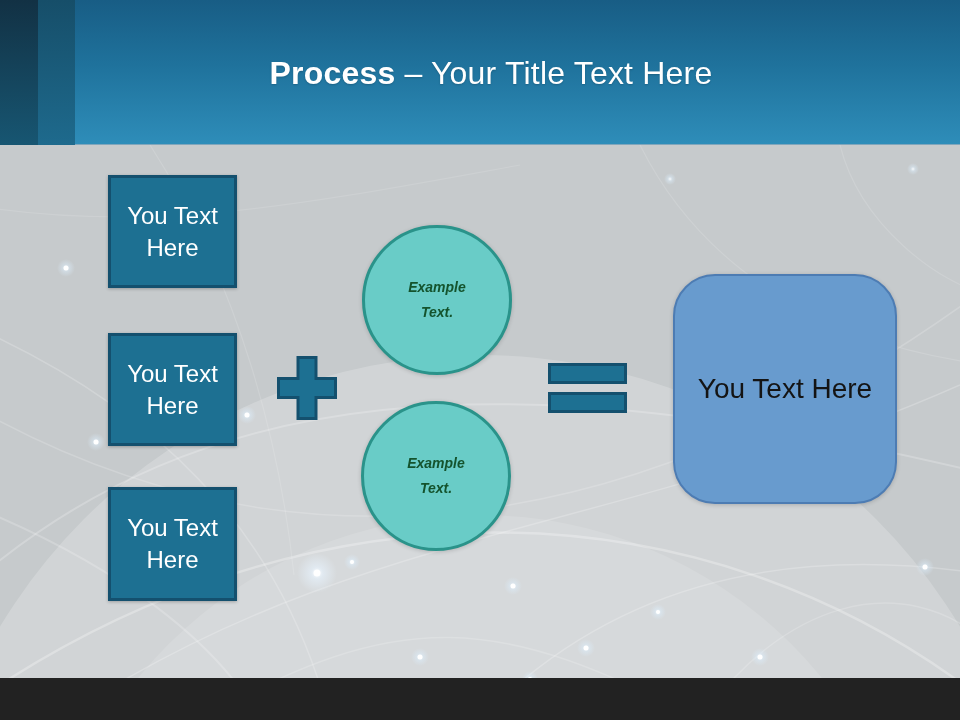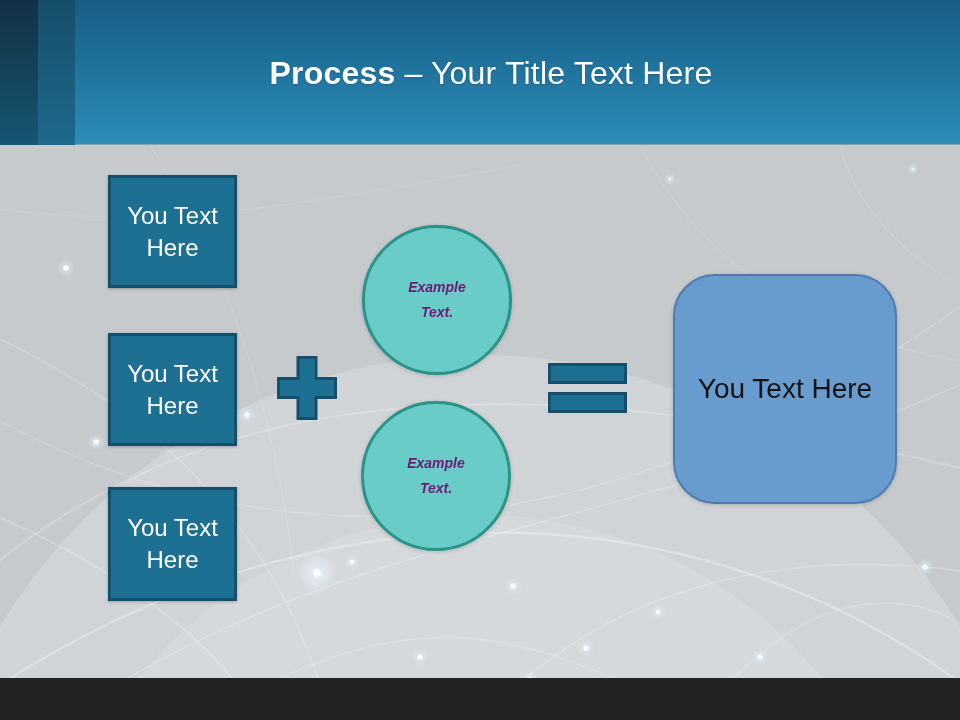--- a/index.html
+++ b/index.html
@@ -99,21 +99,21 @@
   .example-circle {
     position: absolute;
     width: 150px; height: 150px;
     border-radius: 50%;
     background: #69ccc7;
     border: 3px solid #2a938a;
     display: flex;
     align-items: center;
     justify-content: center;
     text-align: center;
-    color: #701a75;
+    color: #14532d;
     font-size: 14px;
     font-weight: bold;
     font-style: italic;
     line-height: 25px;
     box-shadow: 0 1px 4px rgba(0,0,0,0.18);
   }
   .example-circle .lbl { width: 72px; }
   .circle-1 { left: 362px; top: 225px; }
   .circle-2 { left: 361px; top: 401px; }
 

